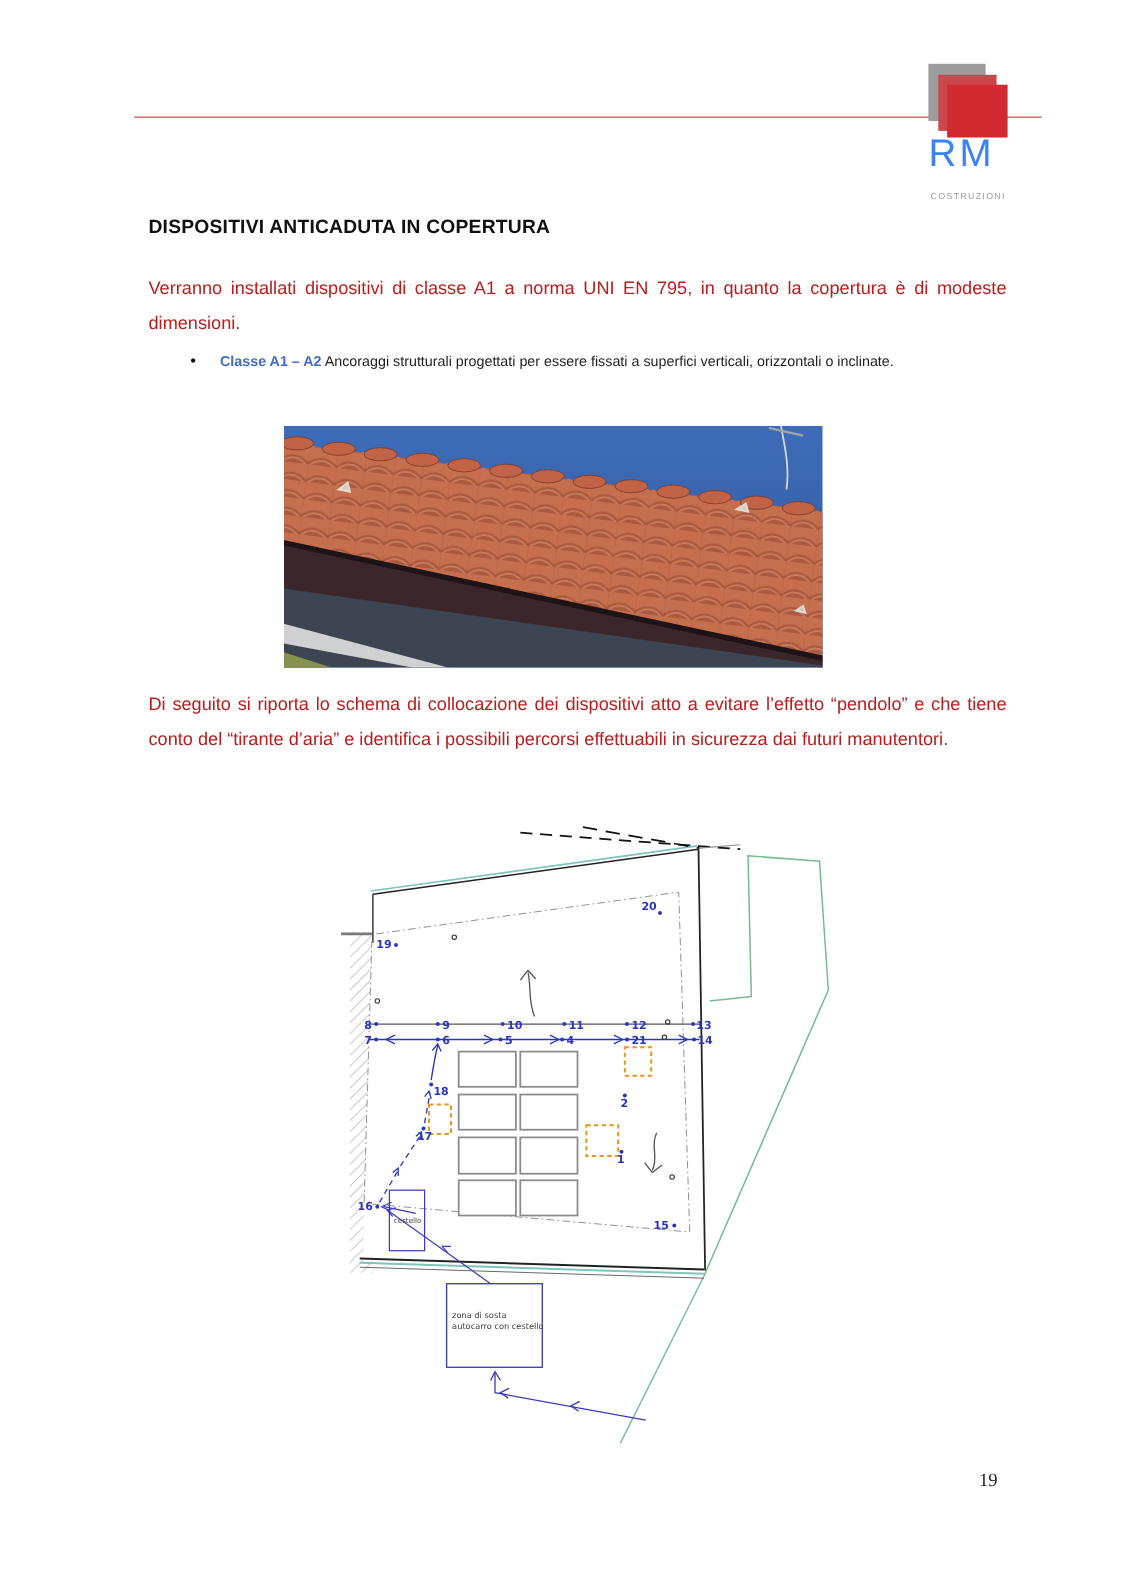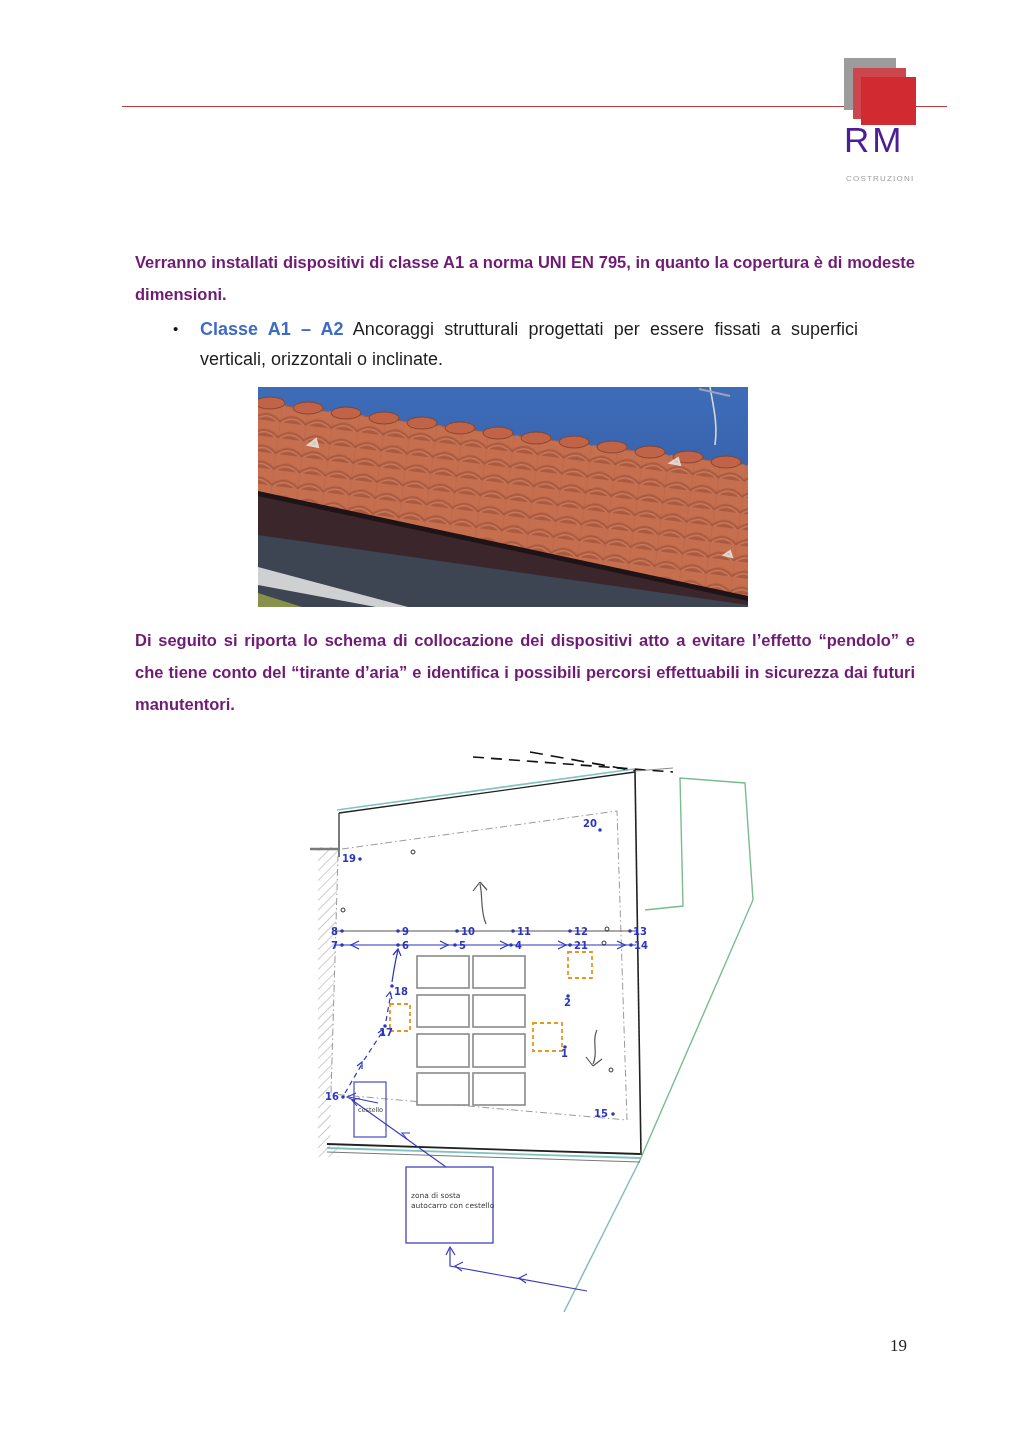--- a/index.html
+++ b/index.html
@@ -8,30 +8,30 @@
     background:#ffffff;overflow:hidden;
     font-family:"Liberation Sans","DejaVu Sans",sans-serif;color:#1c1c1c;
   }
   
   .header-rule{position:absolute;left:122px;top:106px;width:825px;height:1px;background:#c23b3b;}
   .logo{position:absolute;left:840px;top:55px;width:110px;height:125px;}
   .logo .sq{position:absolute;}
   .sq-gray{left:4px;top:3px;width:52px;height:52px;background:#9c9c9c;}
   .sq-mid{left:13px;top:13px;width:53px;height:51px;background:#cc474d;}
   .sq-front{left:21px;top:22px;width:55px;height:48px;background:#d22a31;}
-  .logo-rm{position:absolute;left:4px;top:67px;font-size:35px;font-weight:400;color:#4c1d95;letter-spacing:3px;line-height:1;}
+  .logo-rm{position:absolute;left:4px;top:67px;font-size:35px;font-weight:400;color:#3b82f6;letter-spacing:3px;line-height:1;}
   .logo-sub{position:absolute;left:6px;top:106px;font-size:8px;color:#9c9c9c;letter-spacing:1.2px;margin-top:13px;}
   
   .doc-title{position:absolute;left:135px;top:196px;font-size:17.5px;font-weight:bold;color:#111;letter-spacing:.2px;}
-  .para{position:absolute;left:135px;width:780px;font-size:16.5px;line-height:32px;text-align:justify;color:#701a75;font-weight:bold;}
+  .para{position:absolute;left:135px;width:780px;font-size:16.5px;line-height:32px;text-align:justify;color:#b91c1c;}
   .para-1{top:246px;}
   .para-2{top:624px;}
   .bullet-row{position:absolute;left:173px;top:314px;width:690px;display:flex;}
   .bullet-glyph{width:27px;font-size:15px;line-height:29px;color:#111;}
-  .bullet-body{width:658px;font-size:18px;line-height:30px;text-align:justify;color:#1d1d1d;}
+  .bullet-body{width:658px;font-size:13px;line-height:30px;text-align:justify;color:#1d1d1d;}
   .classe-label{color:#3f6bc6;font-weight:bold;}
   
   .roof-photo{position:absolute;left:258px;top:387px;width:490px;height:220px;overflow:hidden;}
   
   .diagram{position:absolute;left:300px;top:740px;width:480px;height:575px;}
   .pt-label{font-family:"DejaVu Sans",sans-serif;font-size:10px;font-weight:bold;fill:#2a35c0;}
   .pt-dot{fill:#2a35c0;}
   .svg-note{font-family:"DejaVu Sans",sans-serif;fill:#3c3c3c;}
   .note-cestello{font-size:6.5px;}
   .note-zona{font-size:7.5px;}
@@ -45,20 +45,21 @@
 
   <div class="header-rule"></div>
   <div class="logo">
     <div class="sq sq-gray"></div>
     <div class="sq sq-mid"></div>
     <div class="sq sq-front"></div>
     <div class="logo-rm">RM</div>
     <div class="logo-sub">COSTRUZIONI</div>
   </div>
 
+  <div class="doc-title">DISPOSITIVI ANTICADUTA IN COPERTURA</div>
   <div class="para para-1">Verranno installati dispositivi di classe A1 a norma UNI EN 795, in quanto la copertura è di modeste dimensioni.</div>
 
   <div class="bullet-row">
     <div class="bullet-glyph">•</div>
     <div class="bullet-body"><span class="classe-label">Classe A1 – A2</span><span> Ancoraggi strutturali progettati per essere fissati a superfici verticali, orizzontali o inclinate.</span></div>
   </div>
 
   <div class="roof-photo">
     <svg width="490" height="220" viewBox="0 0 490 220">
       <defs>

